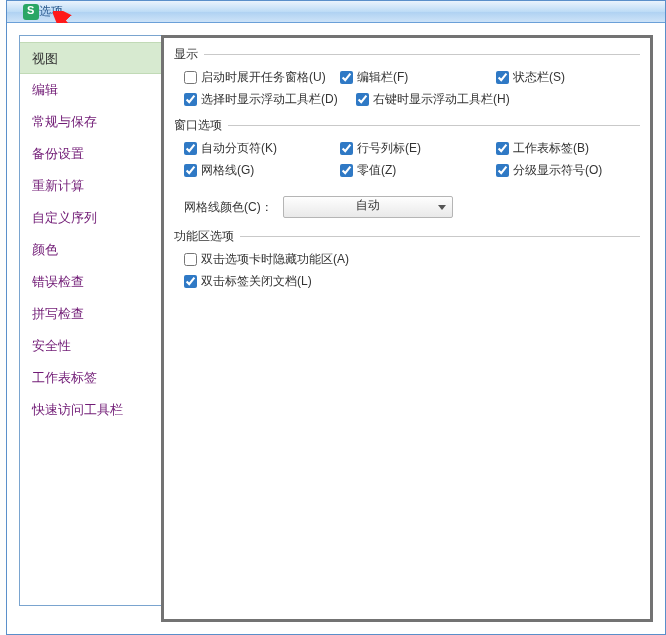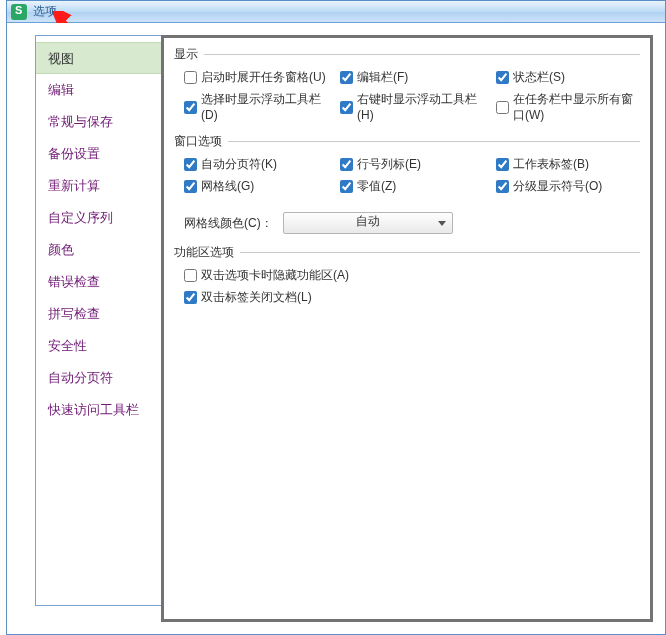--- a/index.html
+++ b/index.html
@@ -7,21 +7,21 @@
   body { width: 666px; height: 635px; background: #fdfdfd; overflow: hidden; }
 
   .window {
     position: absolute; left: 6px; top: 0; width: 660px; height: 635px;
     border: 1px solid #5a8fca;
   }
   .titlebar {
     height: 22px;
     background: linear-gradient(#eaf3fd, #bedcf6 50%, #aed1f2 51%, #cde3f8);
     border-bottom: 1px solid #6ba0d8;
-    display: flex; align-items: center; padding-left: 4px; gap: 6px;
+    display: flex; align-items: center; padding-left: 16px; gap: 0;
     font-size: 12px; color: #2b5b8f;
   }
   .titlebar .appicon {
     width: 16px; height: 16px; background: #2aa665; border-radius: 3px;
     position: relative; display: inline-block;
   }
   .titlebar .appicon::after {
     content: "S"; color: #fff; font-size: 11px; font-weight: bold;
     position: absolute; left: 4px; top: 0px;
   }
@@ -29,21 +29,20 @@
   .client {
     position: absolute; left: 0; right: 0; top: 22px; bottom: 0;
     background: #fff; padding: 12px;
   }
 
   .sidebar {
     position: absolute; left: 12px; top: 12px; width: 150px; bottom: 28px;
     border: 1px solid #7aa4cf;
     background: #fff;
     padding-top: 6px;
-    margin-left: 16px;
   }
   .sidebar-item {
     height: 32px; line-height: 32px; padding-left: 12px;
     font-size: 13px; color: #701a75; cursor: default;
   }
   .sidebar-item.active {
     background: #d7ead0; color: #333;
     border-top: 1px solid #c1dab6; border-bottom: 1px solid #c1dab6;
   }
 
@@ -123,21 +122,21 @@
         <div class="sidebar-item active">视图</div>
         <div class="sidebar-item">编辑</div>
         <div class="sidebar-item">常规与保存</div>
         <div class="sidebar-item">备份设置</div>
         <div class="sidebar-item">重新计算</div>
         <div class="sidebar-item">自定义序列</div>
         <div class="sidebar-item">颜色</div>
         <div class="sidebar-item">错误检查</div>
         <div class="sidebar-item">拼写检查</div>
         <div class="sidebar-item">安全性</div>
-        <div class="sidebar-item">自动分页符</div>
+        <div class="sidebar-item">工作表标签</div>
         <div class="sidebar-item">快速访问工具栏</div>
       </div>
 
     <div class="content">
 
       <div class="fieldset">
         <div class="legend">
           <span>显示</span>
           <span class="rule"></span>
         </div>
@@ -157,24 +156,20 @@
               </label>
             </div>
             <div class="row">
               <label class="cell c1">
                 <input type="checkbox" checked="" style="">
                 <span>选择时显示浮动工具栏(D)</span>
               </label>
               <label class="cell c2">
                 <input type="checkbox" checked="" style="">
                 <span>右键时显示浮动工具栏(H)</span>
-              </label>
-              <label class="cell c3">
-                <input type="checkbox" style="">
-                <span>在任务栏中显示所有窗口(W)</span>
               </label>
             </div>
           </div>
       </div>
 
       <div class="fieldset">
         <div class="legend">
           <span>窗口选项</span>
           <span class="rule"></span>
         </div>

